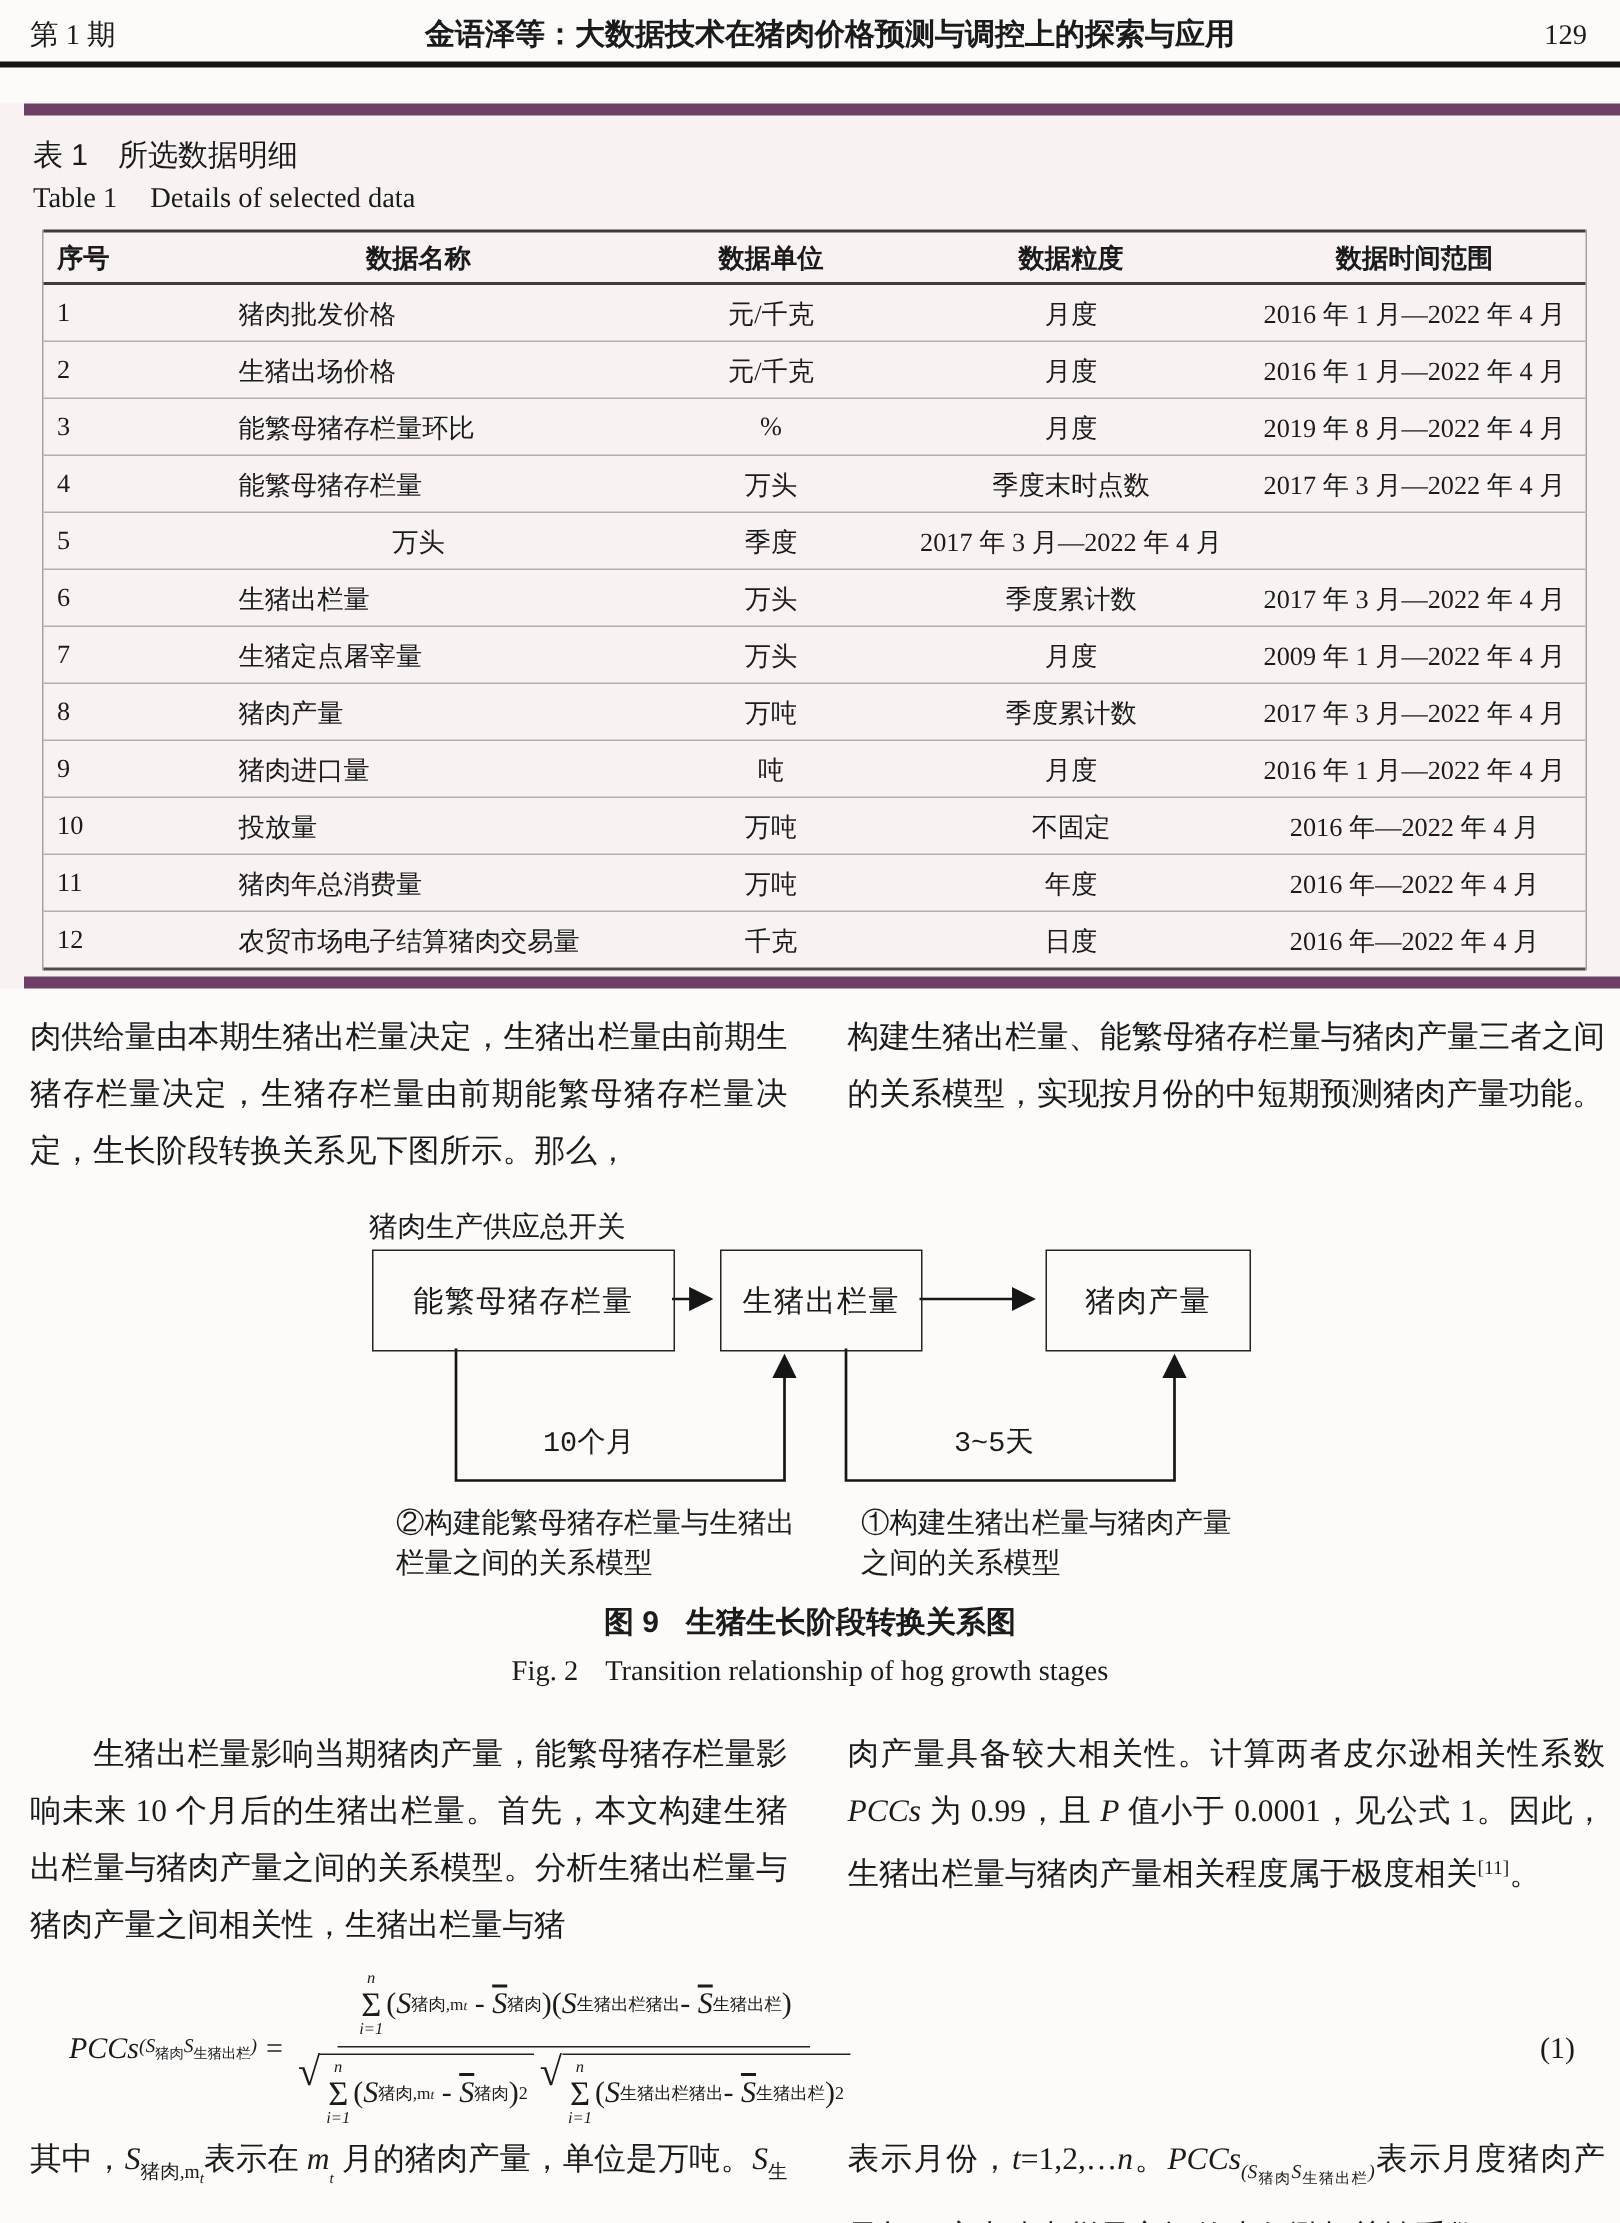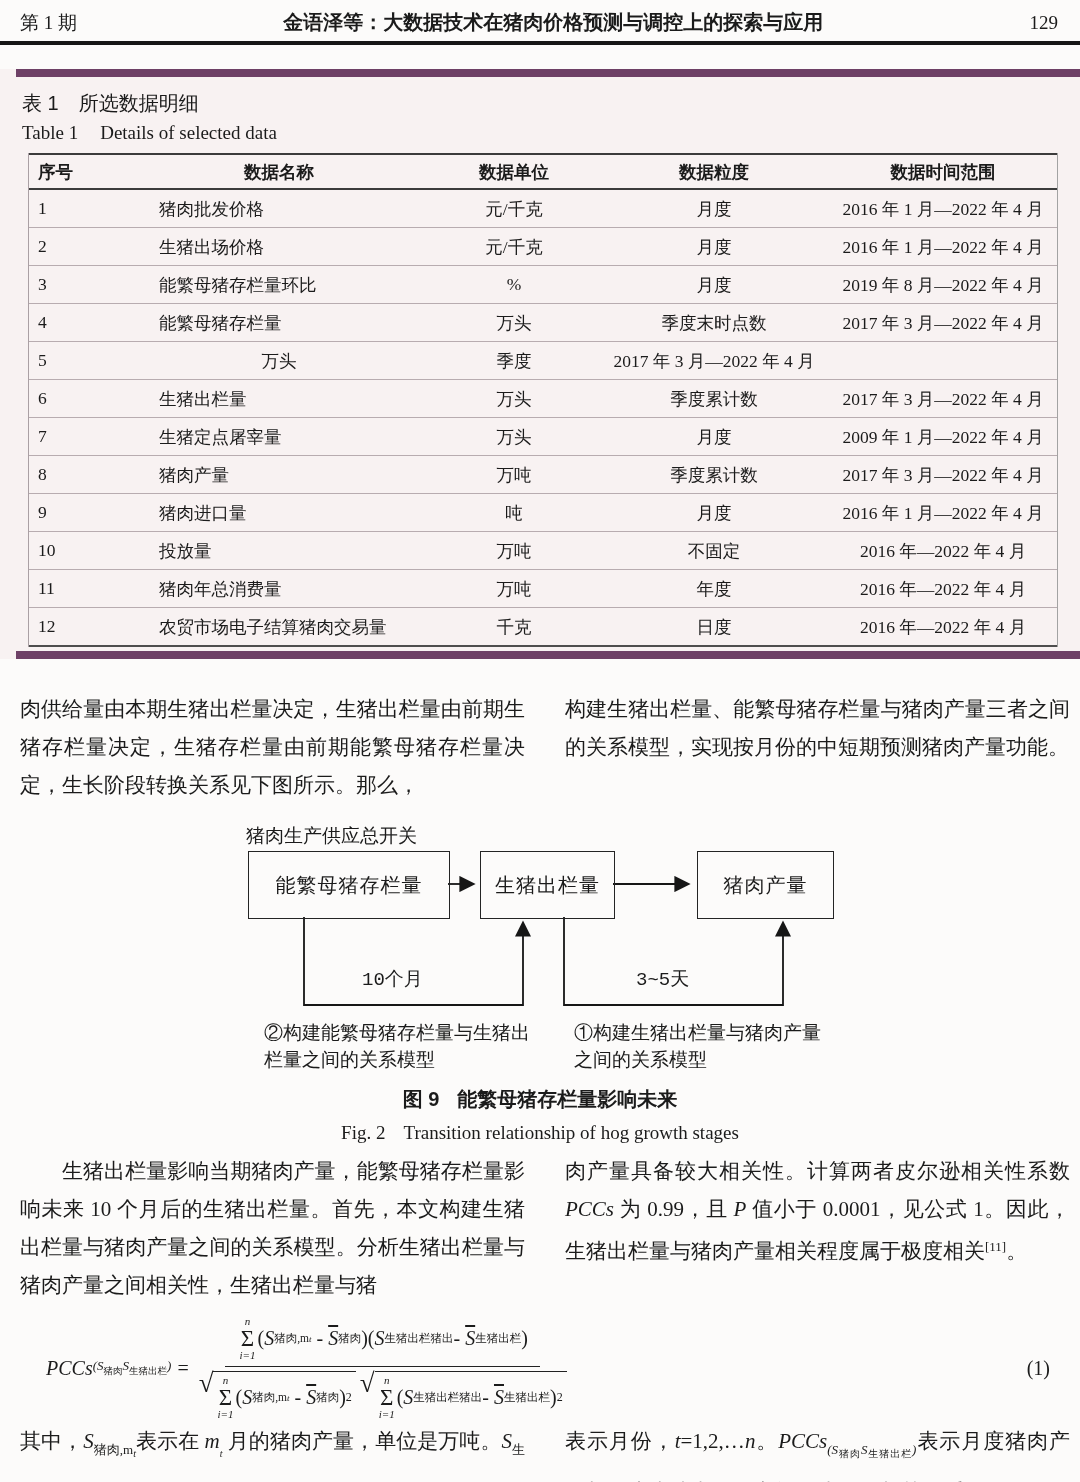--- a/index.html
+++ b/index.html
@@ -29,22 +29,22 @@
   .t-row.last { border-bottom:2px solid #4e4e4e; }
   .c { text-align:center; }
   .c0 { text-align:left; padding-left:9px; }
   .t-row .c1 { text-align:left; padding-left:30px; }
   .bar.bottom { margin-top:4px; }
 
   
   .cols { display:flex; gap:40px; padding:0 10px 0 20px; }
   .col { width:505px; font-size:21px; line-height:38px; text-align:justify; }
   .indent { text-indent:2em; }
-  .block1 { margin-top:31px; }
-  .block2 { margin-top:8px; }
+  .block1 { margin-top:13px; }
+  .block2 { margin-top:24px; }
   .block3 { margin-top:2px; }
   .it { font-style:italic; }
   .ref-sup { font-size:13px; vertical-align:7px; }
   .msub { font-size:13px; vertical-align:-6px; }
   .msubsub { font-size:10px; vertical-align:-9px; font-style:italic; }
 
   
   .diagram { position:relative; height:256px; margin-top:14px;font-family:Liberation Mono, monospace; }
   .diagram svg { position:absolute; left:0; top:0; }
   .dbox { position:absolute; border:1.7px solid #242424; display:flex; align-items:center;
@@ -213,21 +213,21 @@
     <div class="dbox" style="left:248px; top:33px; width:200px; height:66px;">能繁母猪存栏量</div>
     <div class="dbox" style="left:480px; top:33px; width:133px; height:66px;">生猪出栏量</div>
     <div class="dbox" style="left:697px; top:33px; width:135px; height:66px;">猪肉产量</div>
     <div class="dlabel" style="left:362px; top:148px;">10个月</div>
     <div class="dlabel" style="left:636px; top:148px;">3~5天</div>
     <div class="dannot" style="left:264px; top:203px; width:274px;">②构建能繁母猪存栏量与生猪出栏量之间的关系模型</div>
     <div class="dannot" style="left:574px; top:203px; width:254px;">①构建生猪出栏量与猪肉产量之间的关系模型</div>
   </div>
 
   <div class="fig-cap-cn">
-    <span>图 9</span><span class="gap"></span><span>能繁母猪存栏量影响未来</span>
+    <span>图 9</span><span class="gap"></span><span>生猪生长阶段转换关系图</span>
   </div>
   <div class="fig-cap-en">
     <span>Fig. 2</span><span class="gap"></span><span>Transition relationship of hog growth stages</span>
   </div>
 
   <div class="cols block2">
     <div class="col indent">生猪出栏量影响当期猪肉产量，能繁母猪存栏量影响未来 10 个月后的生猪出栏量。首先，本文构建生猪出栏量与猪肉产量之间的关系模型。分析生猪出栏量与猪肉产量之间相关性，生猪出栏量与猪</div>
     <div class="col"><span>肉产量具备较大相关性。计算两者皮尔逊相关性系数 </span><span class="it">PCCs</span><span> 为 0.99，且 </span><span class="it">P</span><span> 值小于 0.0001，见公式 1。因此，生猪出栏量与猪肉产量相关程度属于极度相关</span><span class="ref-sup">[11]</span><span>。</span></div>
   </div>
 

